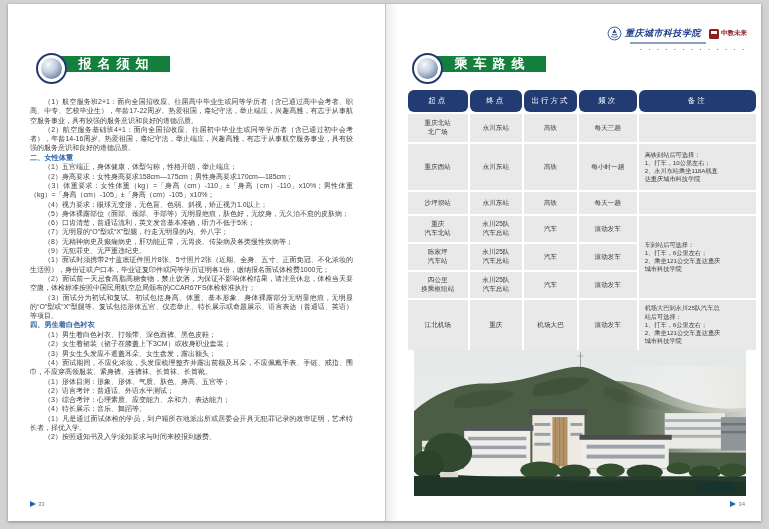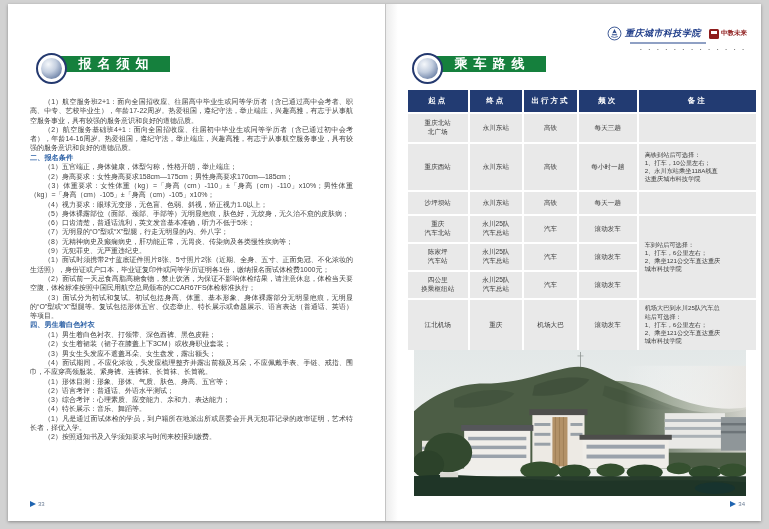--- a/index.html
+++ b/index.html
@@ -69,22 +69,22 @@
   .logo-tagline{
     margin-top:3px;text-align:right;color:#7a7a7a;font-size:4px;letter-spacing:3px;white-space:nowrap;
   }
 
   
   .route-table{
     position:absolute;left:20px;top:84px;width:352px;
     border-collapse:separate;border-spacing:2px;table-layout:fixed;background:#ffffff;
   }
   .route-table th{
-    background:#223b72;color:#ffffff;font-size:7.5px;font-weight:bold;letter-spacing:2px;
-    height:18px;padding:2px 1px;
+    background:#223b72;color:#ffffff;font-size:7.5px;font-weight:normal;letter-spacing:2px;
+    height:18px;padding:2px 1px;border-radius:6px;
   }
   .route-table td{
     background:#e9e9e9;color:#3c3c3c;font-size:6.6px;line-height:8.6px;text-align:center;
     vertical-align:middle;padding:4px 2px;white-space:pre-line;
   }
   .route-table td.note{
     text-align:left;font-size:6.2px;line-height:8.2px;padding:4px 6px;
   }
   .col-from{width:17.5%;} .col-to{width:15.5%;} .col-mode{width:15.5%;}
   .col-freq{width:17%;} .col-note{width:34.5%;}
@@ -112,21 +112,21 @@
       <div class="sphere-ring">
           <div class="sphere"></div>
         </div>
       <div class="txt">报名须知</div>
     </div>
 
     <div class="notice-body">
       <p class="sec-item">（1）航空服务班2+1：面向全国招收应、往届高中毕业生或同等学历者（含已通过高中会考者、职高、中专、艺校毕业生），年龄17-22周岁。热爱祖国，遵纪守法，举止端庄，兴趣高雅，有志于从事航空服务事业，具有较强的服务意识和良好的道德品质。</p>
       <p class="sec-item">（2）航空服务基础班4+1：面向全国招收应、往届初中毕业生或同等学历者（含已通过初中会考者），年龄14-16周岁。热爱祖国，遵纪守法，举止端庄，兴趣高雅，有志于从事航空服务事业，具有较强的服务意识和良好的道德品质。</p>
 
-      <p class="sec-heading">二、报名条件</p>
+      <p class="sec-heading">二、女性体重</p>
       <p class="sec-item">（1）五官端正，身体健康，体型匀称，性格开朗，举止端庄；</p>
       <p class="sec-item">（2）身高要求：女性身高要求158cm—175cm；男性身高要求170cm—185cm；</p>
       <p class="sec-item">（3）体重要求：女性体重（kg）=「身高（cm）-110」±「身高（cm）-110」x10%；男性体重（kg）=「身高（cm）-105」±「身高（cm）-105」x10%；</p>
       <p class="sec-item">（4）视力要求：眼球无变形，无色盲、色弱、斜视，矫正视力1.0以上；</p>
       <p class="sec-item">（5）身体裸露部位（面部、颈部、手部等）无明显疤痕，肤色好，无纹身，无久治不愈的皮肤病；</p>
       <p class="sec-item">（6）口齿清楚，普通话流利，英文发音基本准确，听力不低于5米；</p>
       <p class="sec-item">（7）无明显的“O”型或“X”型腿，行走无明显的内、外八字；</p>
       <p class="sec-item">（8）无精神病史及癫痫病史，肝功能正常，无胃炎、传染病及各类慢性疾病等；</p>
       <p class="sec-item">（9）无犯罪史、无严重违纪史。</p>
 

